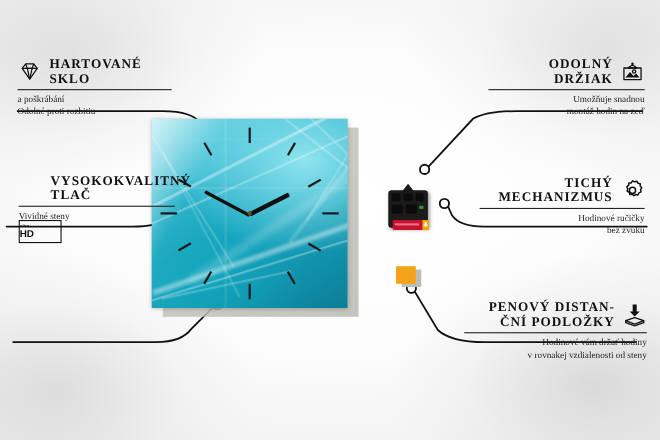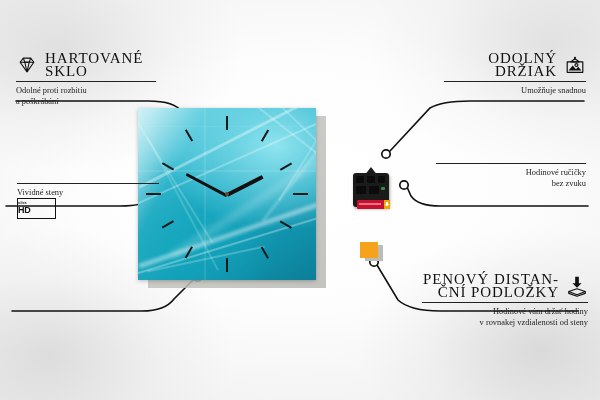--- a/index.html
+++ b/index.html
@@ -24,21 +24,21 @@
     background:radial-gradient(ellipse at 60% 50%, rgba(200,200,200,.6) 0%, rgba(224,224,224,.28) 45%, rgba(255,255,255,0) 72%);}
 
   svg.lines{position:absolute;left:0;top:0;width:600px;height:400px;}
 
   
   .feat{position:absolute;}
   .feat .head{display:flex;align-items:center;gap:7px;}
   .feat.right .head{justify-content:flex-end;}
   .feat .title{
     font-family:"Liberation Serif",serif;
-    font-weight:400;font-size:15px;letter-spacing:.9px;
+    font-weight:700;font-size:12px;letter-spacing:.9px;
     line-height:13px;color:#111;text-transform:uppercase;
   }
   .feat.left .title{text-align:left;}
   .feat.right .title{text-align:right;}
   .feat .rule{height:1px;background:#222;margin:3px 0 4px 0;}
   .feat .desc{
     font-family:"Liberation Serif",serif;
     font-size:8.4px;line-height:10.6px;color:#1c1c1c;
   }
   .feat.right .desc{text-align:right;}
@@ -204,32 +204,36 @@
           <path d="M9.6 9 H14.4"></path>
         </svg>
       </span>
       <span class="title">
         <span style="display:block">HARTOVANÉ</span>
         <span style="display:block">SKLO</span>
       </span>
     </div>
     <div class="rule"></div>
     <div class="desc">
+      <span style="display:block">a poškrábání</span>
       <span style="display:block">Odolné proti rozbitiu</span>
-      <span style="display:block">a poškrábání</span>
     </div>
   </div>
 
   <div class="feat left" style="left:17px;top:158px;width:142px;">
     <div class="head">
       <span class="ico">
         <span class="hdbox">
           <span class="u">ultra</span>
           <span class="h">HD</span>
         </span>
+      </span>
+      <span class="title">
+        <span style="display:block">VYSOKOKVALITNÝ</span>
+        <span style="display:block">TLAČ</span>
       </span>
     </div>
     <div class="rule"></div>
     <div class="desc">
       <span style="display:block">Vividné steny</span>
     </div>
   </div>
 
 
   <div class="feat right" style="right:14px;top:52px;width:142px;">
@@ -244,24 +248,37 @@
           <path d="M12 5.3 L7.5 8.5 H16.5 Z"></path>
           <rect x="3.5" y="8.5" width="17" height="11.5"></rect>
           <path d="M5 18 L9.5 12.5 L13 16.5 L15.5 14 L19 18 Z" fill="#111" stroke="none"></path>
           <circle cx="13.6" cy="12" r="1.6"></circle>
         </svg>
       </span>
     </div>
     <div class="rule"></div>
     <div class="desc">
       <span style="display:block">Umožňuje snadnou</span>
+      <span style="display:block">montáž hodin na zeď</span>
     </div>
   </div>
 
   <div class="feat right" style="right:14px;top:160px;width:150px;">
+    <div class="head">
+      <span class="title">
+        <span style="display:block">TICHÝ</span>
+        <span style="display:block">MECHANIZMUS</span>
+      </span>
+      <span class="ico">
+        <svg viewBox="0 0 24 24" fill="none" stroke="#111" stroke-width="1.5" stroke-linejoin="round">
+          <path d="M12 2.6 l2.1 1.0 2.2-.6 1.2 2.0 2.2 .5 -.1 2.3 1.6 1.6 -1.2 2.0 .5 2.2 -2.1 .9 -.9 2.1 -2.2-.5 -1.9 1.3 -1.7-1.5 -2.3 .2 -.7-2.2 -2.0-1.1 .6-2.2 -1.0-2.1 1.8-1.4 .3-2.3 2.3-.1 z"></path>
+          <circle cx="12" cy="12" r="3.1"></circle>
+        </svg>
+      </span>
+    </div>
     <div class="rule"></div>
     <div class="desc">
       <span style="display:block">Hodinové ručičky</span>
       <span style="display:block">bez zvuku</span>
     </div>
   </div>
 
   <div class="feat right" style="right:12px;top:273px;width:166px;">
     <div class="head">
       <span class="title">

